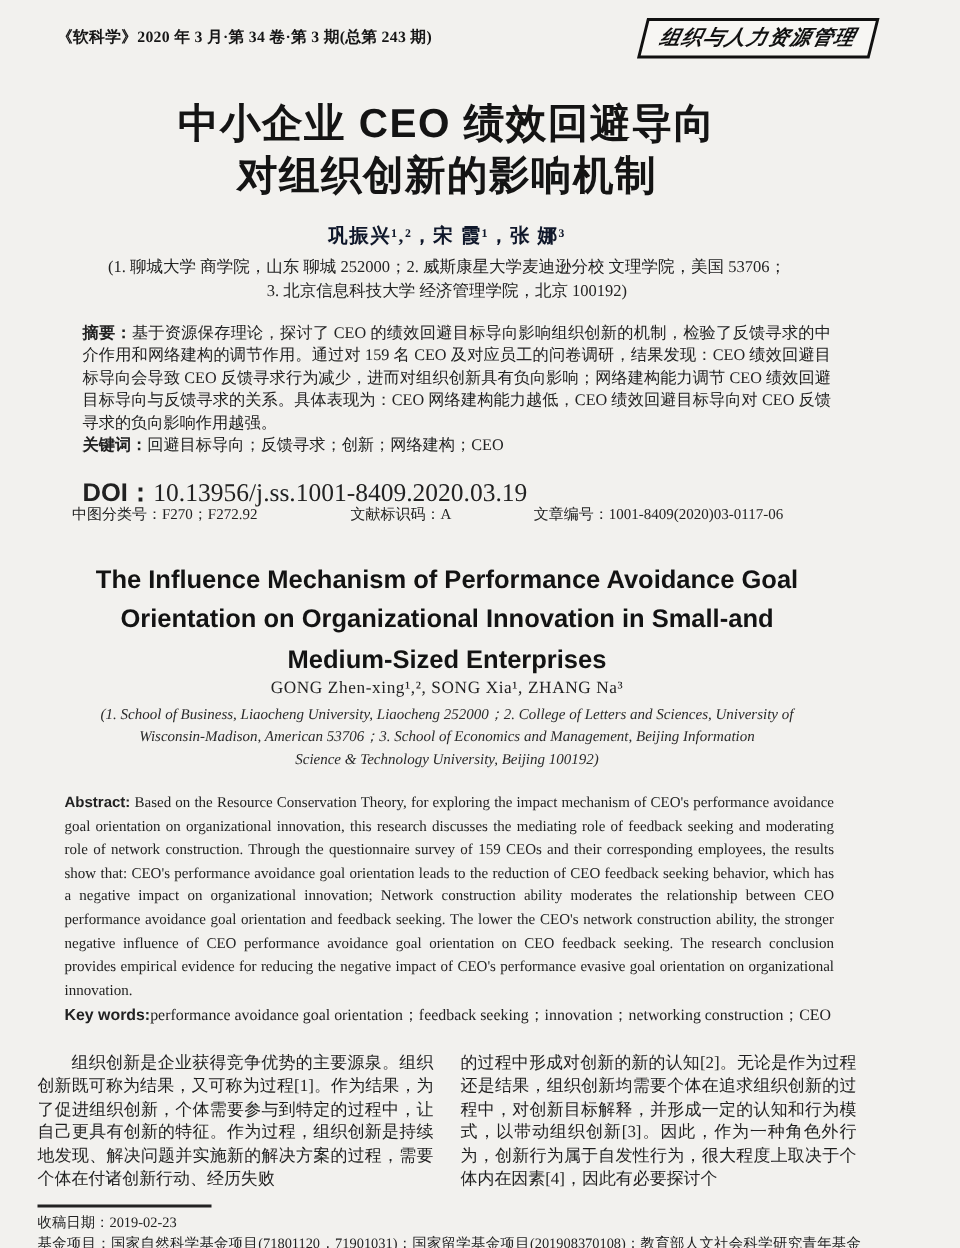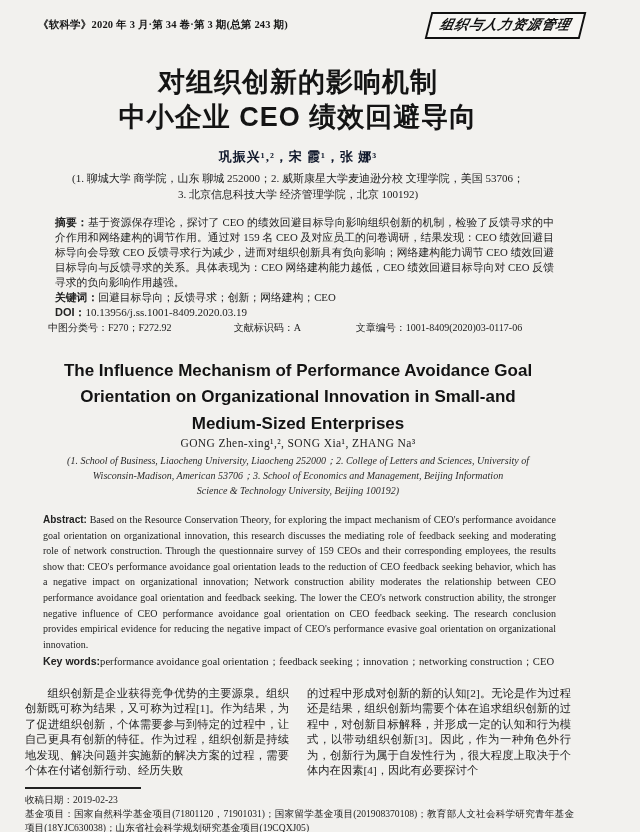--- a/index.html
+++ b/index.html
@@ -28,21 +28,21 @@
   .title-cn { text-align:center; margin-top:26px; font-family:"Liberation Sans","DejaVu Sans",sans-serif; font-weight:700; font-size:27px; line-height:1.28; color:#141414; letter-spacing:1px; }
 
   
   .authors-cn { text-align:center; margin-top:14px; font-size:13px; font-weight:bold; color:#0f172a; letter-spacing:1px; }
   .affil-cn { text-align:center; margin-top:5px; font-size:11px; line-height:1.45; color:#222; }
 
   
   .abs-cn { margin:12px 42px 0 55px; font-size:10.8px; line-height:15px; text-align:justify; color:#222; }
   .abs-cn b, .kw-cn b, .doi-line b, .meta-row b { font-family:"Liberation Sans","DejaVu Sans",sans-serif; }
   .kw-cn { margin:0 42px 0 55px; font-size:10.8px; line-height:15px; color:#222; }
-  .doi-line { margin:0 42px 0 55px; font-size:11px; line-height:15px; color:#222; }
+  .doi-line { margin:16px 42px 0 55px; font-size:17px; line-height:15px; color:#222; }
   .meta-row { margin:0 42px 0 48px; font-size:10px; line-height:16px; color:#222; display:flex; }
   .meta-row .m2 { margin-left:62px; }
   .meta-row .m3 { margin-left:55px;text-align:right; }
 
   
   .title-en { text-align:center; margin-top:22px; font-family:"Liberation Sans","DejaVu Sans",sans-serif; font-weight:700; font-size:17px; line-height:1.55; color:#131313; }
 
   
   .authors-en { text-align:center; font-size:11.5px; color:#222; letter-spacing:.4px; }
   .affil-en { text-align:center; margin-top:4px; font-size:10px; font-style:italic; line-height:1.5; color:#2a2a2a; }
@@ -67,22 +67,22 @@
 <body>
 
 <div class="page">
 
   <div class="header-row">
     <div class="journal-info">《软科学》2020 年 3 月·第 34 卷·第 3 期(总第 243 期)</div>
     <div class="category-badge">组织与人力资源管理</div>
   </div>
 
   <div class="title-cn">
+    <div>中小企业 CEO 绩效回避导向</div>
     <div>对组织创新的影响机制</div>
-    <div>中小企业 CEO 绩效回避导向</div>
   </div>
 
   <div class="authors-cn">巩振兴¹,²，宋  霞¹，张  娜³</div>
 
   <div class="affil-cn">
     <div>(1. 聊城大学 商学院，山东 聊城 252000；2. 威斯康星大学麦迪逊分校 文理学院，美国 53706；</div>
     <div>3. 北京信息科技大学 经济管理学院，北京 100192)</div>
   </div>
 
   <div class="abs-cn"><b>摘要：</b><span>基于资源保存理论，探讨了 CEO 的绩效回避目标导向影响组织创新的机制，检验了反馈寻求的中介作用和网络建构的调节作用。通过对 159 名 CEO 及对应员工的问卷调研，结果发现：CEO 绩效回避目标导向会导致 CEO 反馈寻求行为减少，进而对组织创新具有负向影响；网络建构能力调节 CEO 绩效回避目标导向与反馈寻求的关系。具体表现为：CEO 网络建构能力越低，CEO 绩效回避目标导向对 CEO 反馈寻求的负向影响作用越强。</span></div>

